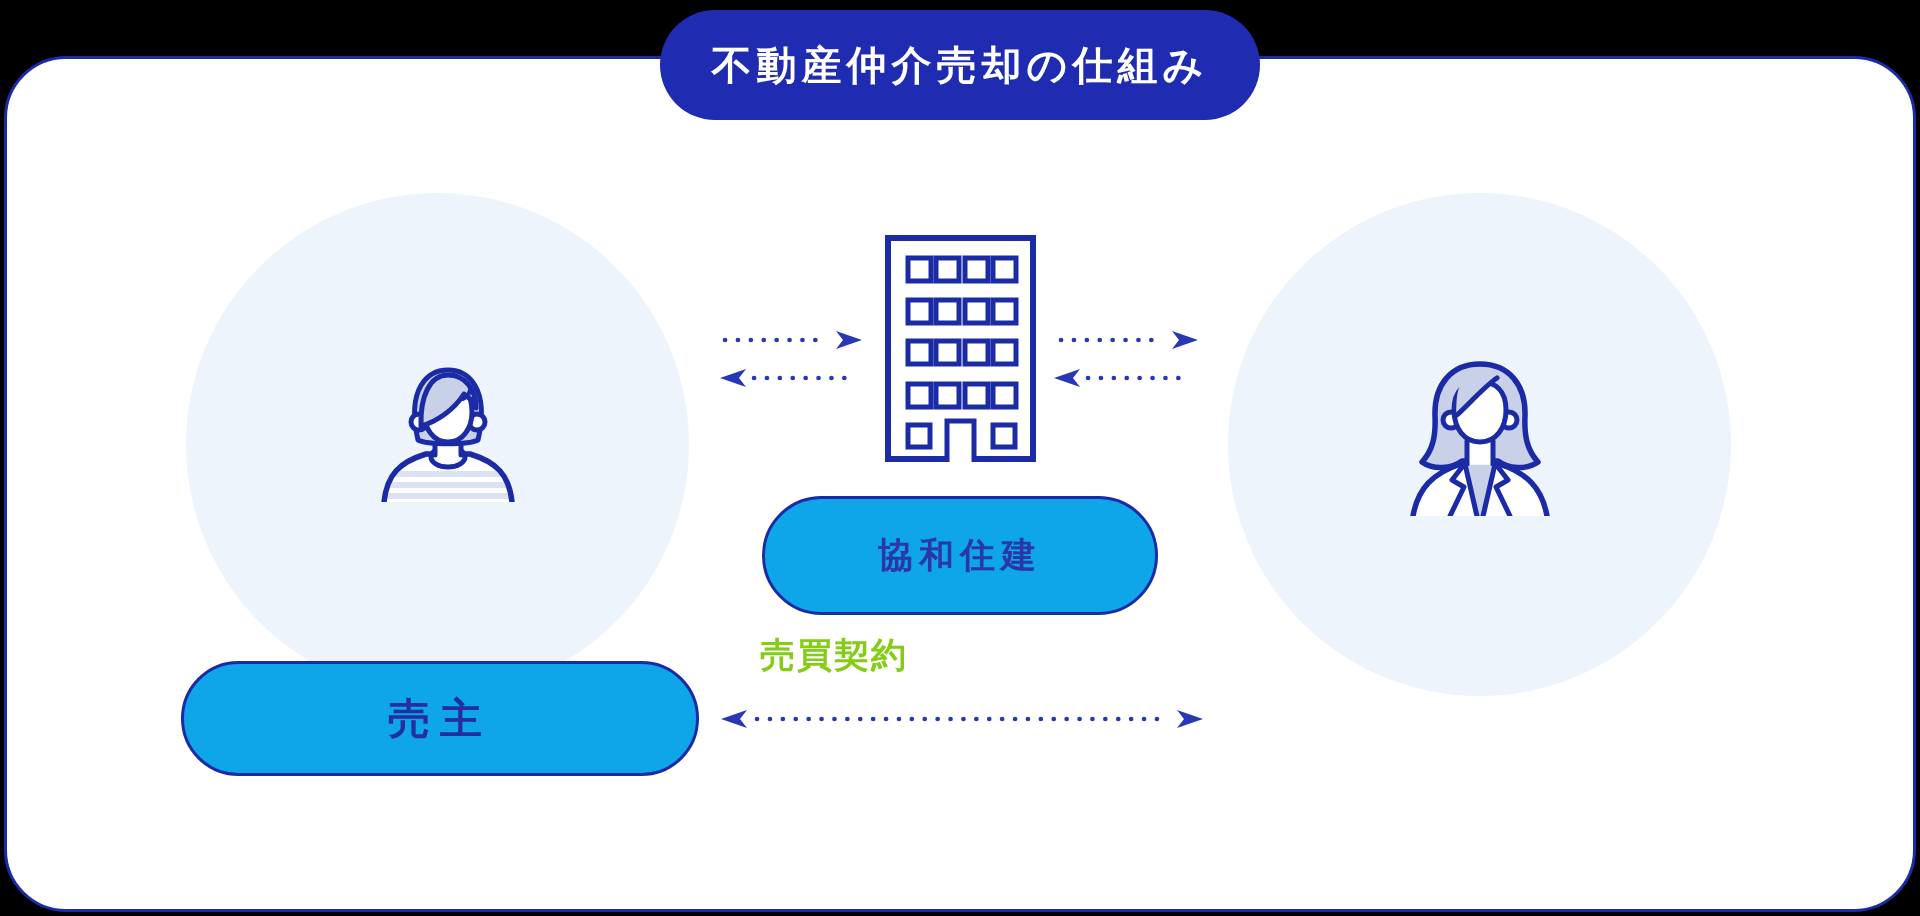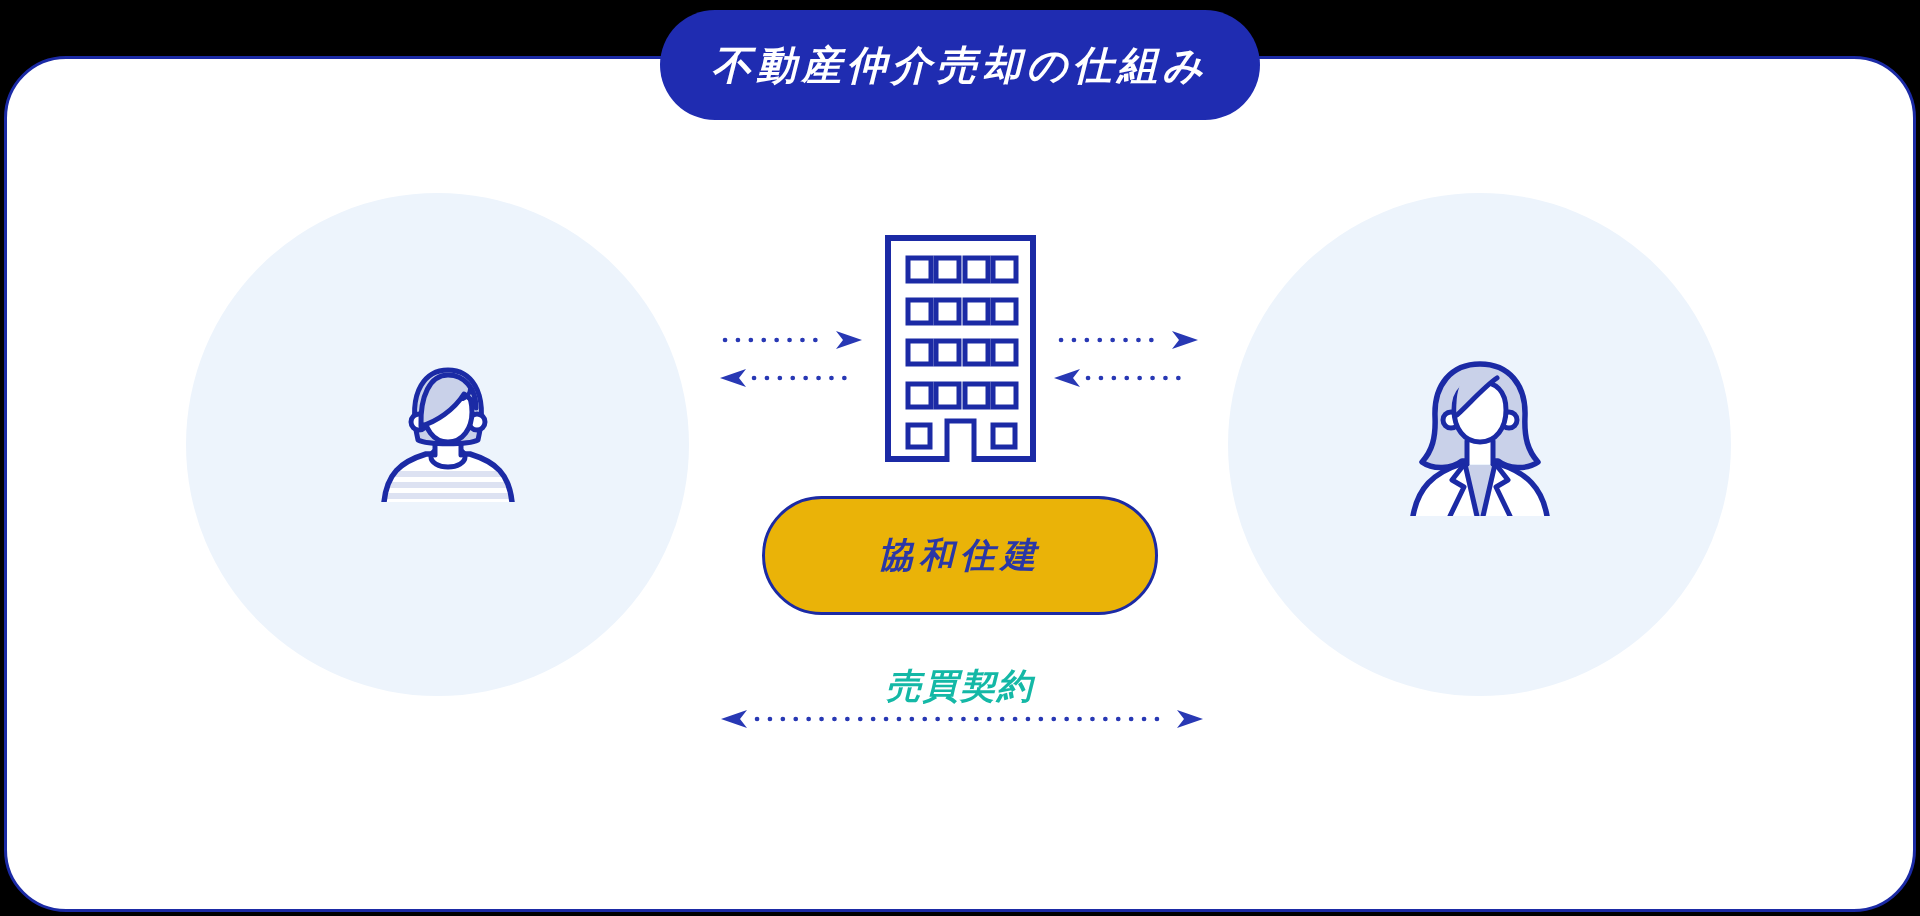--- a/index.html
+++ b/index.html
@@ -1,46 +1,46 @@
 <!DOCTYPE html>
 <html><head>
 <meta charset="utf-8">
 <style>
   * { margin:0; padding:0; box-sizing:border-box; }
   html,body { width:1920px; height:916px; background:#000; overflow:hidden;
               font-family:"Liberation Sans", sans-serif; }
-  .stage { position:relative; width:1920px; height:652px;font-style:italic; }
+  .stage { position:relative; width:1920px; height:652px; }
 
   .card { position:absolute; left:4px; top:56px; width:1912px; height:856px;
           background:#fff; border:3px solid #1b2aa5; border-radius:62px; }
 
   .title-pill { position:absolute; left:660px; top:10px; width:600px; height:110px;
                 border-radius:55px; background:#1f2cb1; color:#ffffff; z-index:6;
                 display:flex; align-items:center; justify-content:center;
                 font-size:40px; font-weight:bold; letter-spacing:5px; }
 
   .circle { position:absolute; width:503px; height:503px; border-radius:50%;
             background:#edf4fc; }
   .circle.left  { left:186px;  top:193px; }
   .circle.right { left:1228px; top:193px; }
 
   .abs { position:absolute; }
 
-  .pill { position:absolute; background:#eab308; border:3px solid #1b2aa5;
+  .pill { position:absolute; background:#0ea5e9; border:3px solid #1b2aa5;
           border-radius:60px; display:flex; align-items:center; justify-content:center;
           font-weight:bold; color:#232e9f; z-index:4; }
   .pill.party  { width:518px; height:115px; font-size:42px; letter-spacing:10px; }
   .pill.seller { left:181px;  top:661px; }
   .pill.buyer  { left:1221px; top:661px; }
   .pill.broker { left:762px; top:496px; width:396px; height:119px;
                  font-size:35px; letter-spacing:6px; color:#2a37a6; }
 
-  .contract-label { position:absolute; left:760px; top:663px; width:400px;
-                    text-align:center; font-size:35px; font-weight:bold;
-                    color:#14b8a6; letter-spacing:2px; z-index:4; }
+  .contract-label { position:absolute; left:760px; top:632px; width:400px;
+                    font-size:35px; font-weight:bold;
+                    color:#84cc16; letter-spacing:2px; z-index:4; }
 
   svg { display:block; }
   .stroke { stroke:#1b2aa5; fill:none; stroke-linecap:round; stroke-linejoin:round; }
 </style>
 </head>
 <body>
 
 <div class="stage">
   <div class="card"></div>
 
@@ -138,20 +138,23 @@
   </svg>
   <svg class="abs" style="left:1054px; top:368px;" width="140" height="20" viewBox="0 0 140 20">
     <path d="M26,1 L0,10 L26,19 L19,10 Z" fill="#2838b4"></path>
     <line x1="34" y1="10" x2="137" y2="10" stroke="#2838b4" stroke-width="4.6" stroke-linecap="round" stroke-dasharray="0.1 12.8"></line>
   </svg>
 
   <div class="pill broker">
     <span>協和住建</span>
   </div>
 
+  <div class="pill party seller">
+    <span>売主</span>
+  </div>
 
 
   <div class="contract-label">売買契約</div>
 
   <svg class="abs" style="left:721px; top:709px;" width="482" height="20" viewBox="0 0 482 20">
     <path d="M26,1 L0,10 L26,19 L19,10 Z" fill="#2838b4"></path>
     <line x1="36" y1="10" x2="446" y2="10" stroke="#2838b4" stroke-width="4.6" stroke-linecap="round" stroke-dasharray="0.1 12.8"></line>
     <path d="M456,1 L482,10 L456,19 L463,10 Z" fill="#2838b4"></path>
   </svg>
 </div>

